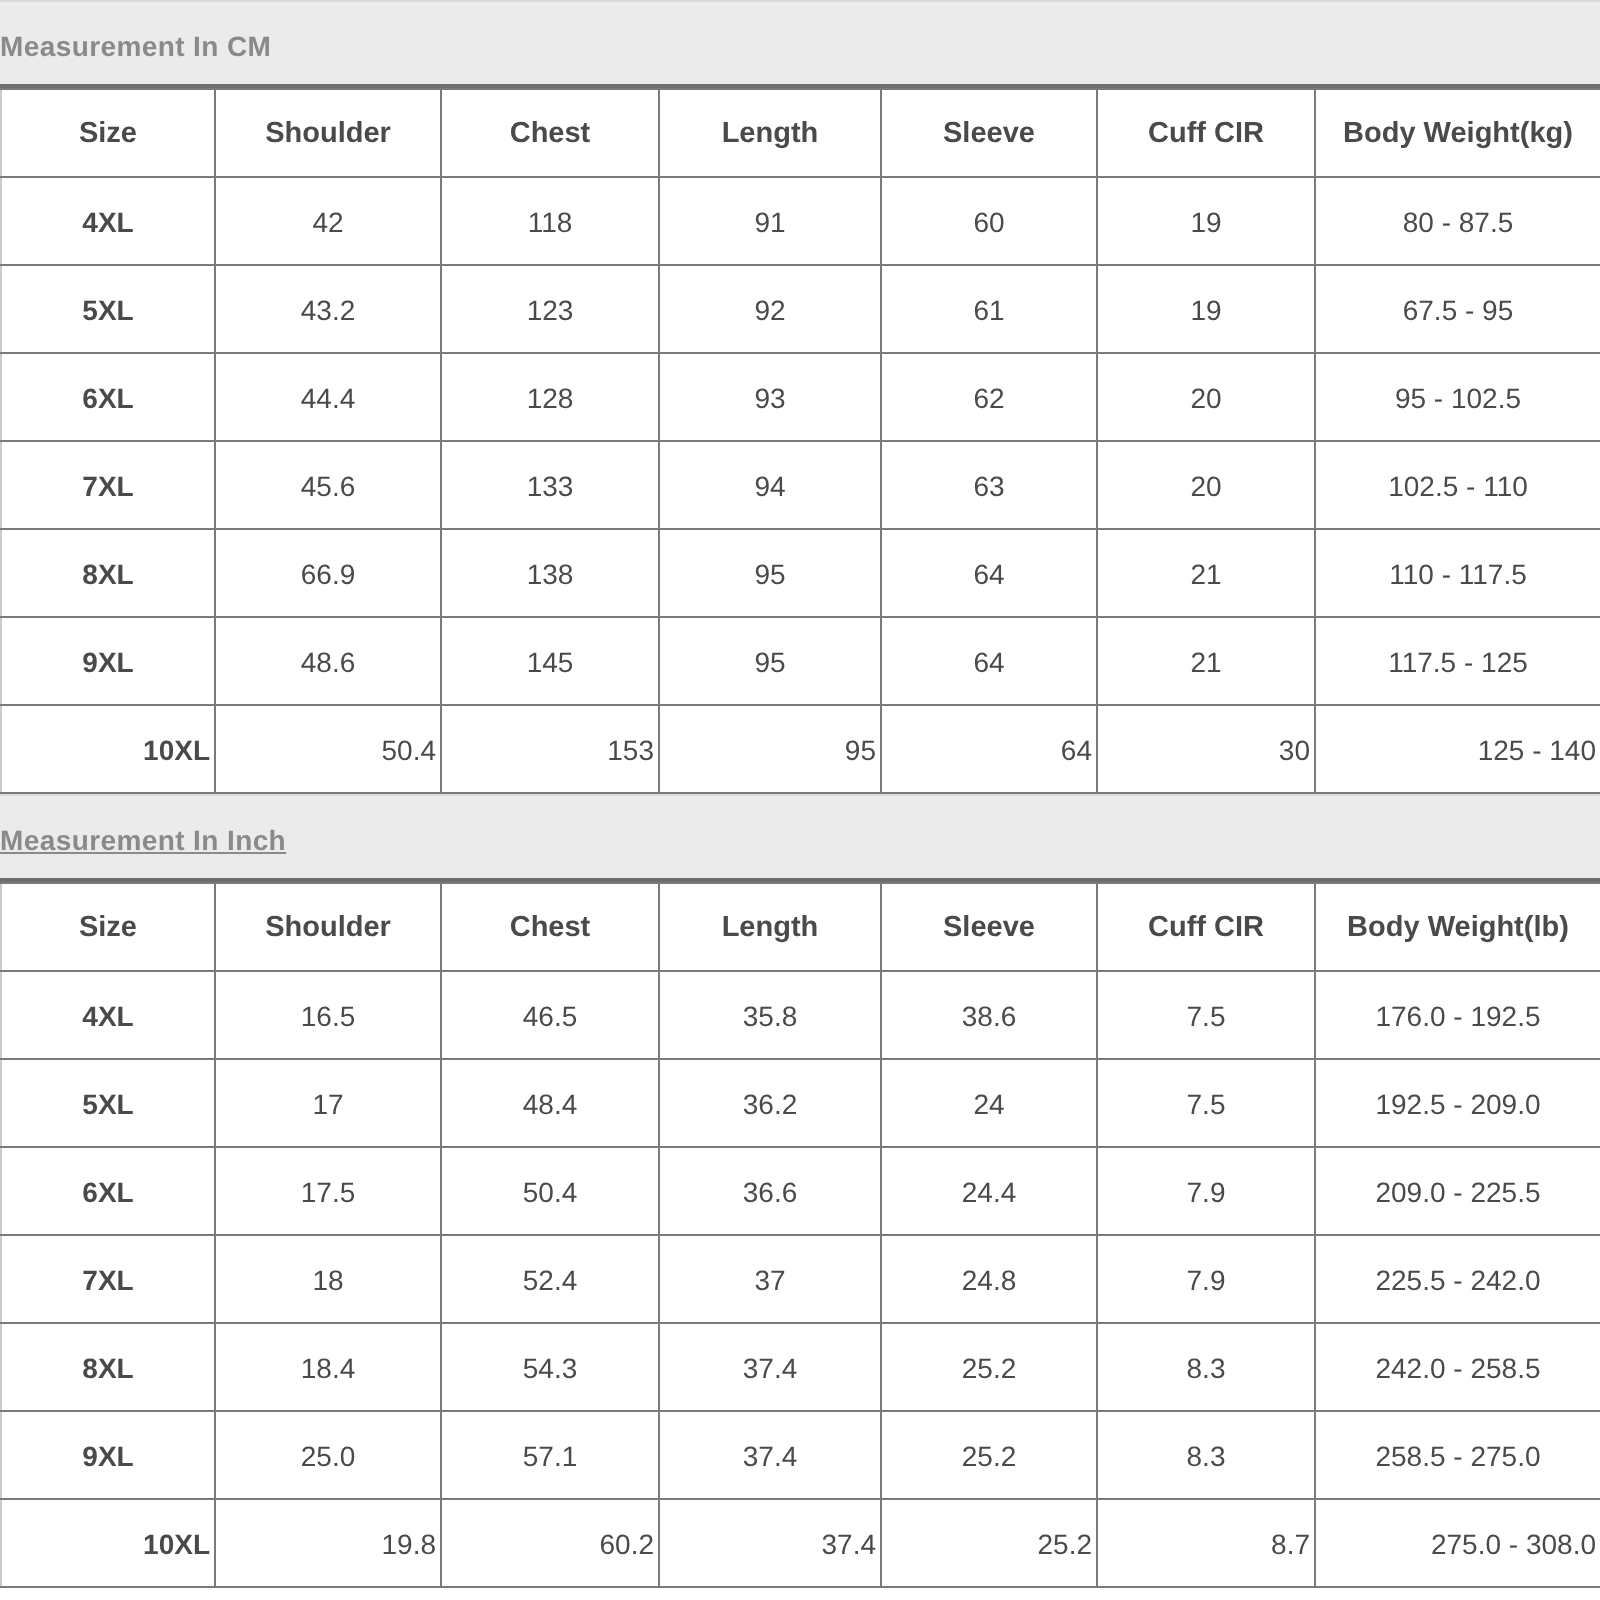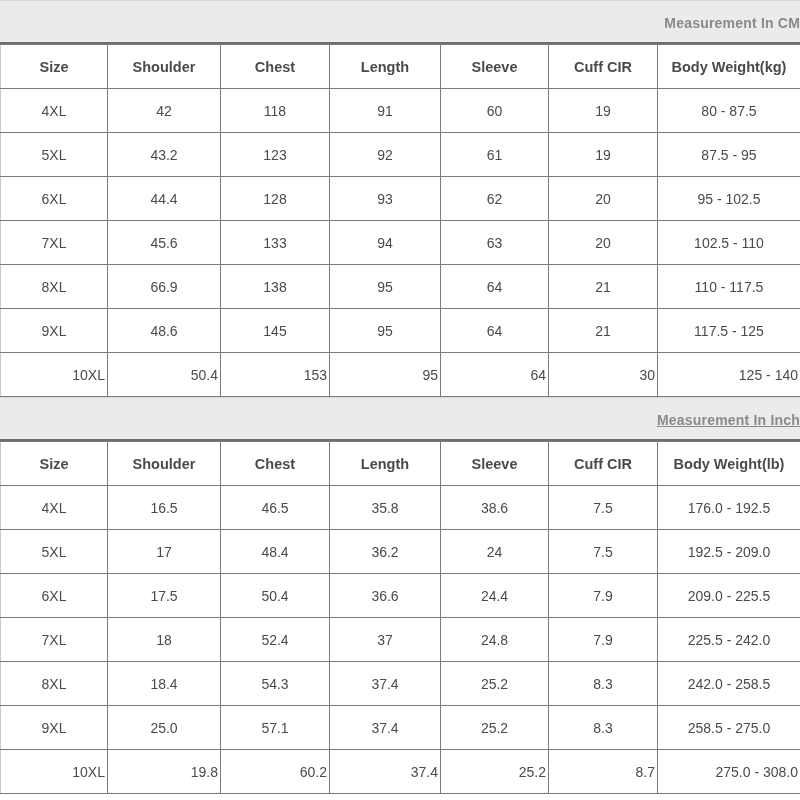--- a/index.html
+++ b/index.html
@@ -18,21 +18,21 @@
     height: 800px;
     box-sizing: border-box;
     display: flex;
     flex-direction: column;
   }
 
   .band {
     background: #ebebeb;
     border-top: 1px solid #d9d9d9;
     border-bottom: 2px solid #6e6e6e;
-    text-align: right;
+    text-align: left;
     color: #8a8a8a;
     font-weight: bold;
     font-size: 14px;
     letter-spacing: 0.2px;
     height: 44px;
     line-height: 44px;
     box-sizing: border-box;
   }
   .band.second {
     border-top: 1px solid #d9d9d9;
@@ -63,21 +63,21 @@
     padding: 0 2px;
     box-sizing: border-box;
     background: #ffffff;
   }
   table.size-table th {
     font-weight: bold;
     font-size: 14.5px;
     margin-left: 48px;
   }
   table.size-table td.size-cell {
-    font-weight: normal;
+    font-weight: bold;
   }
   table.size-table tr:last-child td {
     border-bottom: 1px solid #7a7a7a;
     text-align: right;
   }
   table.size-table th:first-child,
   table.size-table td:first-child {
     border-left: 1px solid #c9c9c9;
   }
   table.size-table th:last-child,
@@ -123,21 +123,21 @@
         <td>19</td>
         <td>80 - 87.5</td>
       </tr>
       <tr>
         <td class="size-cell">5XL</td>
         <td>43.2</td>
         <td>123</td>
         <td>92</td>
         <td>61</td>
         <td>19</td>
-        <td>87.5 - 95</td>
+        <td>67.5 - 95</td>
       </tr>
       <tr>
         <td class="size-cell">6XL</td>
         <td>44.4</td>
         <td>128</td>
         <td>93</td>
         <td>62</td>
         <td>20</td>
         <td>95 - 102.5</td>
       </tr>

